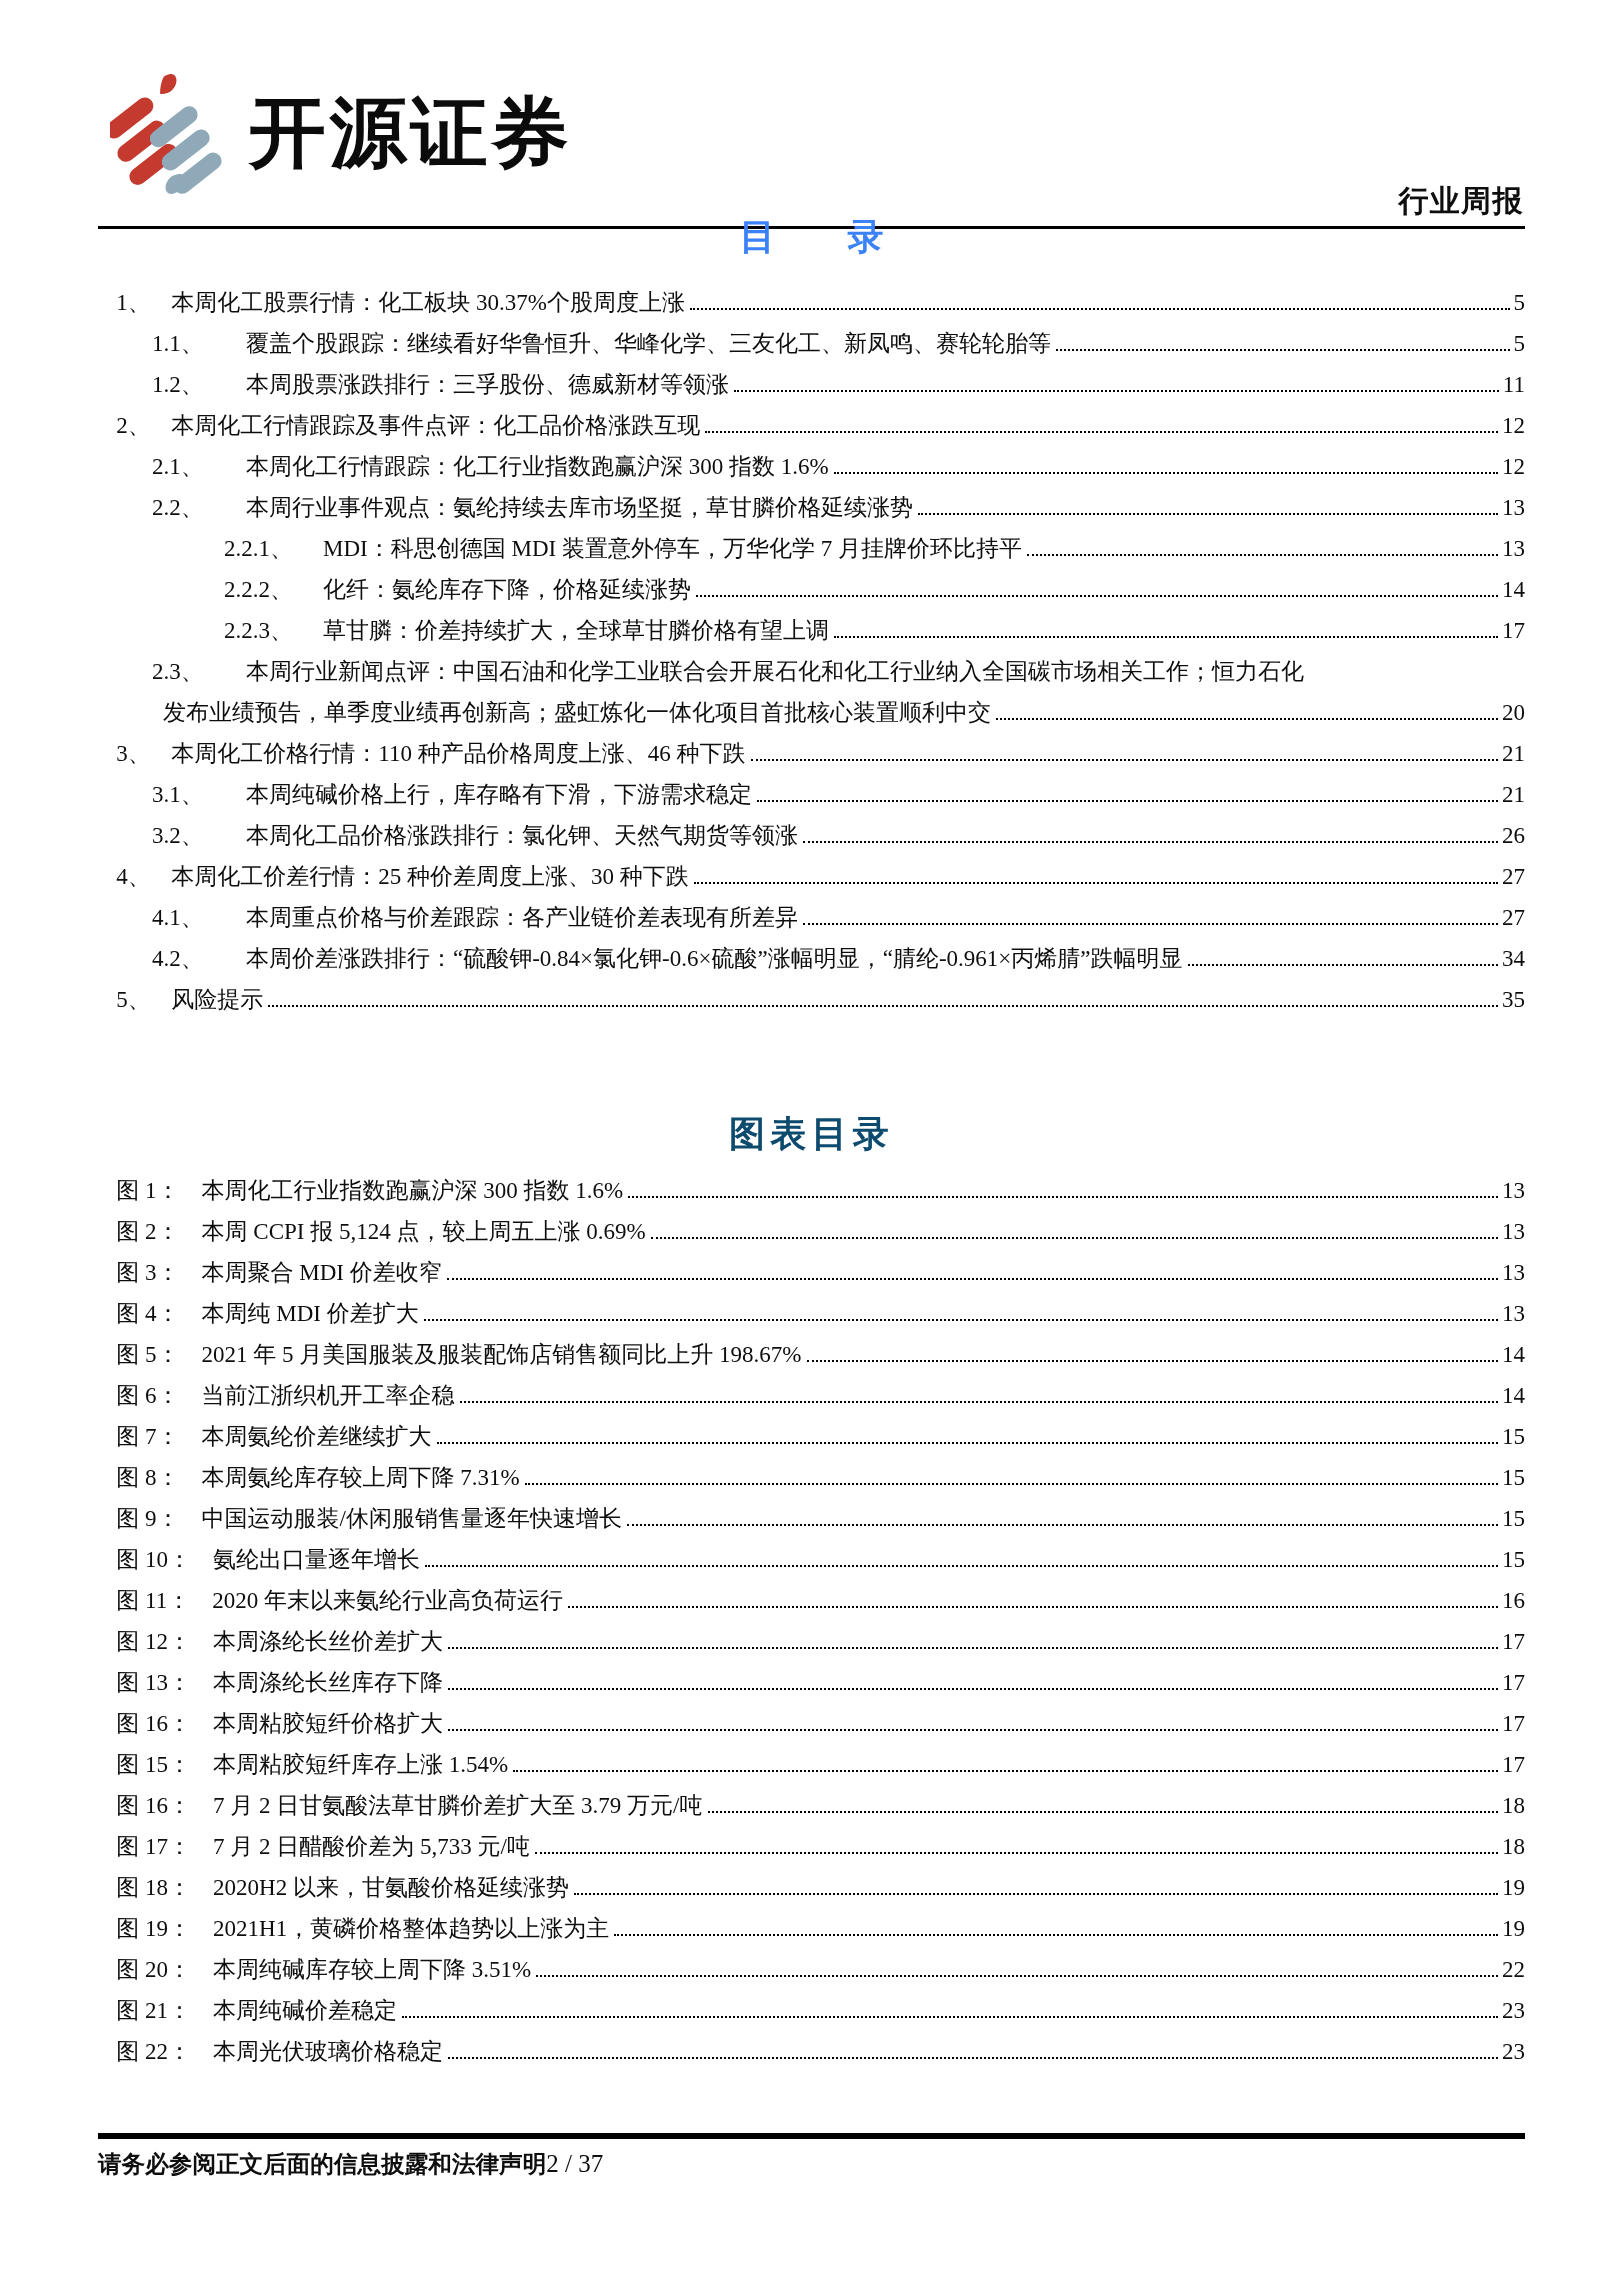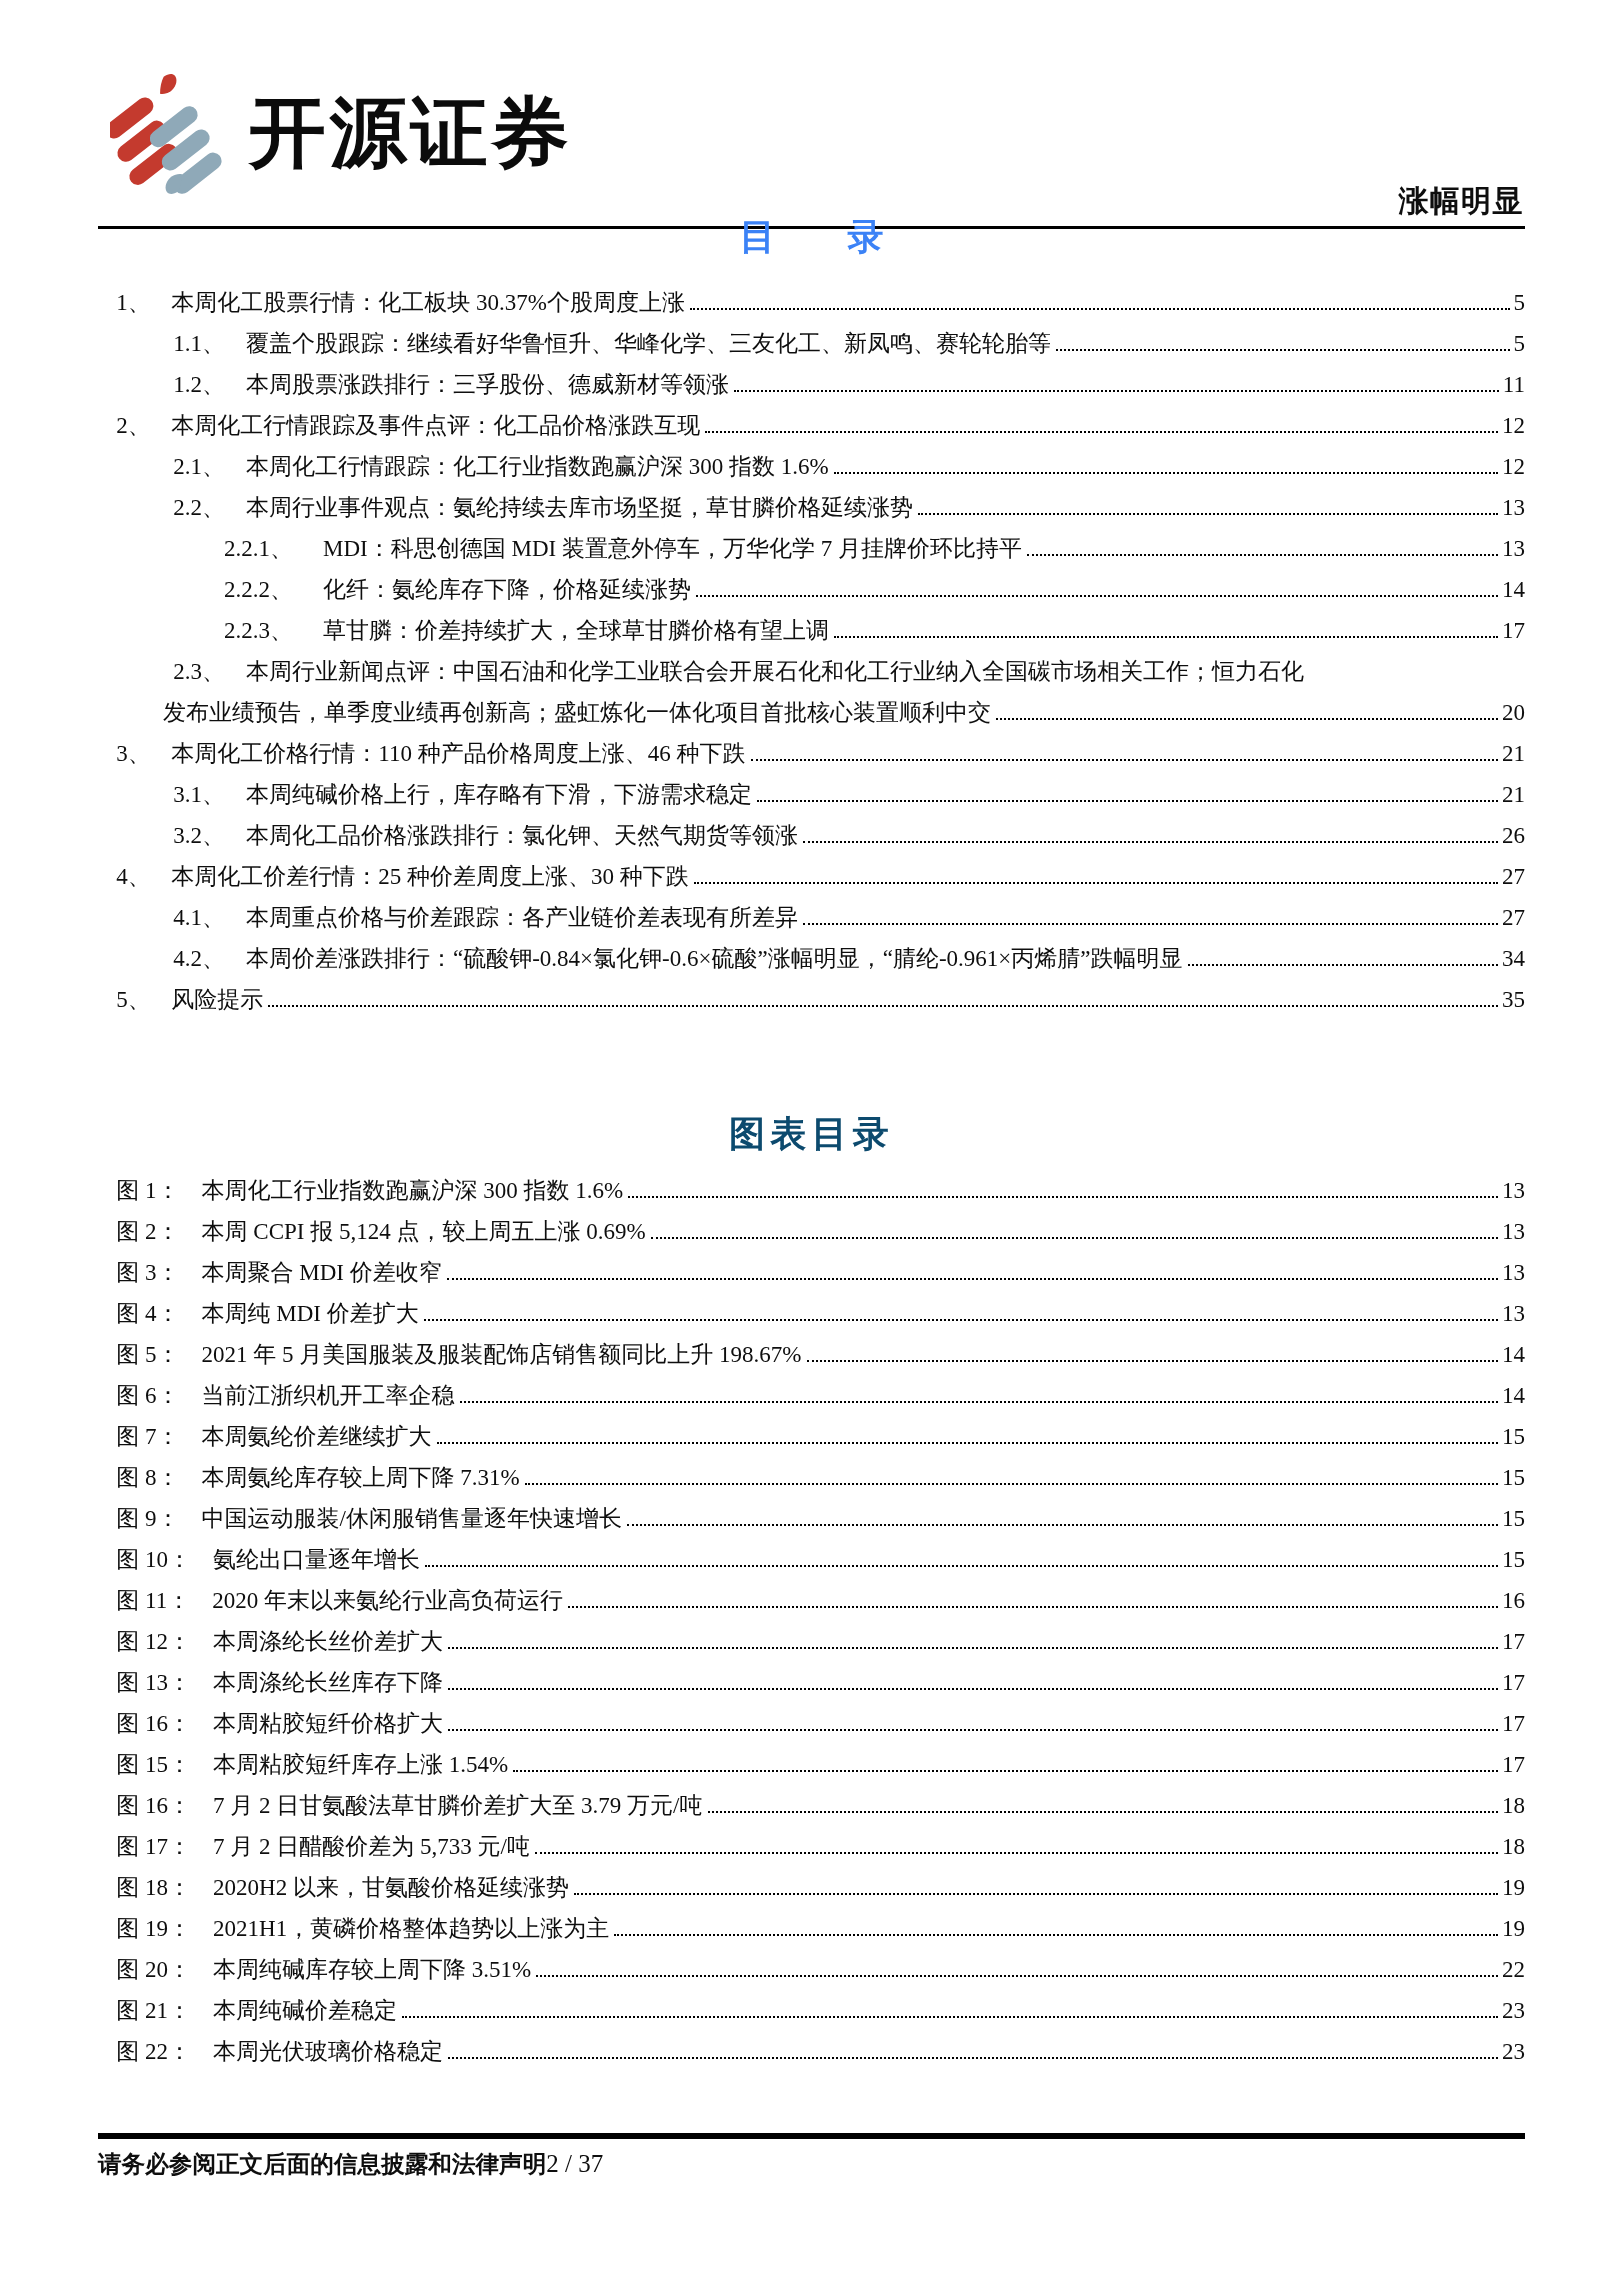--- a/index.html
+++ b/index.html
@@ -34,21 +34,21 @@
   #toc-list { top:287px; }
   #fig-list { top:1175px; }
   .row { display:flex; align-items:baseline; height:41px; font-size:23px;
          white-space:nowrap; }
   .num { flex:none; }
   .txt { flex:none; }
   .page { flex:none; text-align:right; }
   .leader { flex:1 1 auto; min-width:15.7px; border-bottom:2.6px dotted #000;
             margin:0 3.9px 0 5.2px; }
   .l1 .num { margin-left:18.3px;  min-width:55px;  }
-  .l2 .num { margin-left:54px;  min-width:94px;text-align:center; }
+  .l2 .num { margin-left:54px;  min-width:94px; }
   .l3 .num { margin-left:126px; min-width:99px; }
   .lc .txt { margin-left:65px; }
   .lf .num { margin-left:18.3px; margin-right:22px; }
 
   
   .footer-rule { position:absolute; left:98px; width:1427px; top:2133px;
                  height:5.9px; background:#000; }
   .footer { position:absolute; left:98px; width:1427px; top:2148px;
             display:flex; justify-content:flex-start; align-items:baseline; }
   .footer-disclaimer { font-weight:700; font-size:23.6px; }
@@ -72,21 +72,21 @@
         <g fill="#8fa9b8" transform="translate(36 10) rotate(-38 30 50)">
           <rect x="6" y="22" width="46" height="14" rx="7"></rect>
           <rect x="2" y="43" width="46" height="14" rx="7"></rect>
           <rect x="-2" y="64" width="46" height="14" rx="7"></rect>
         </g>
         <path d="M56 97 c-7 5 -12 1 -10 -6 c2 -6 8 -9 13 -8 c0 5 -1 10 -3 14 z" fill="#8fa9b8"></path>
       </svg>
     </span>
     <span class="brand-text">开源证券</span>
   </div>
-  <div class="report-type">涨幅明显</div>
+  <div class="report-type">行业周报</div>
 </div>
 
 <div class="sec-title" id="toc-title" style="color: #3b82f6;">目　　录</div>
 <div class="list" id="toc-list">
     <div class="row l1">
     <span class="num">1、</span>
     <span class="txt">本周化工股票行情：化工板块 30.37%个股周度上涨</span>
     <span class="leader"></span>
     <span class="page">5</span>
   </div>

